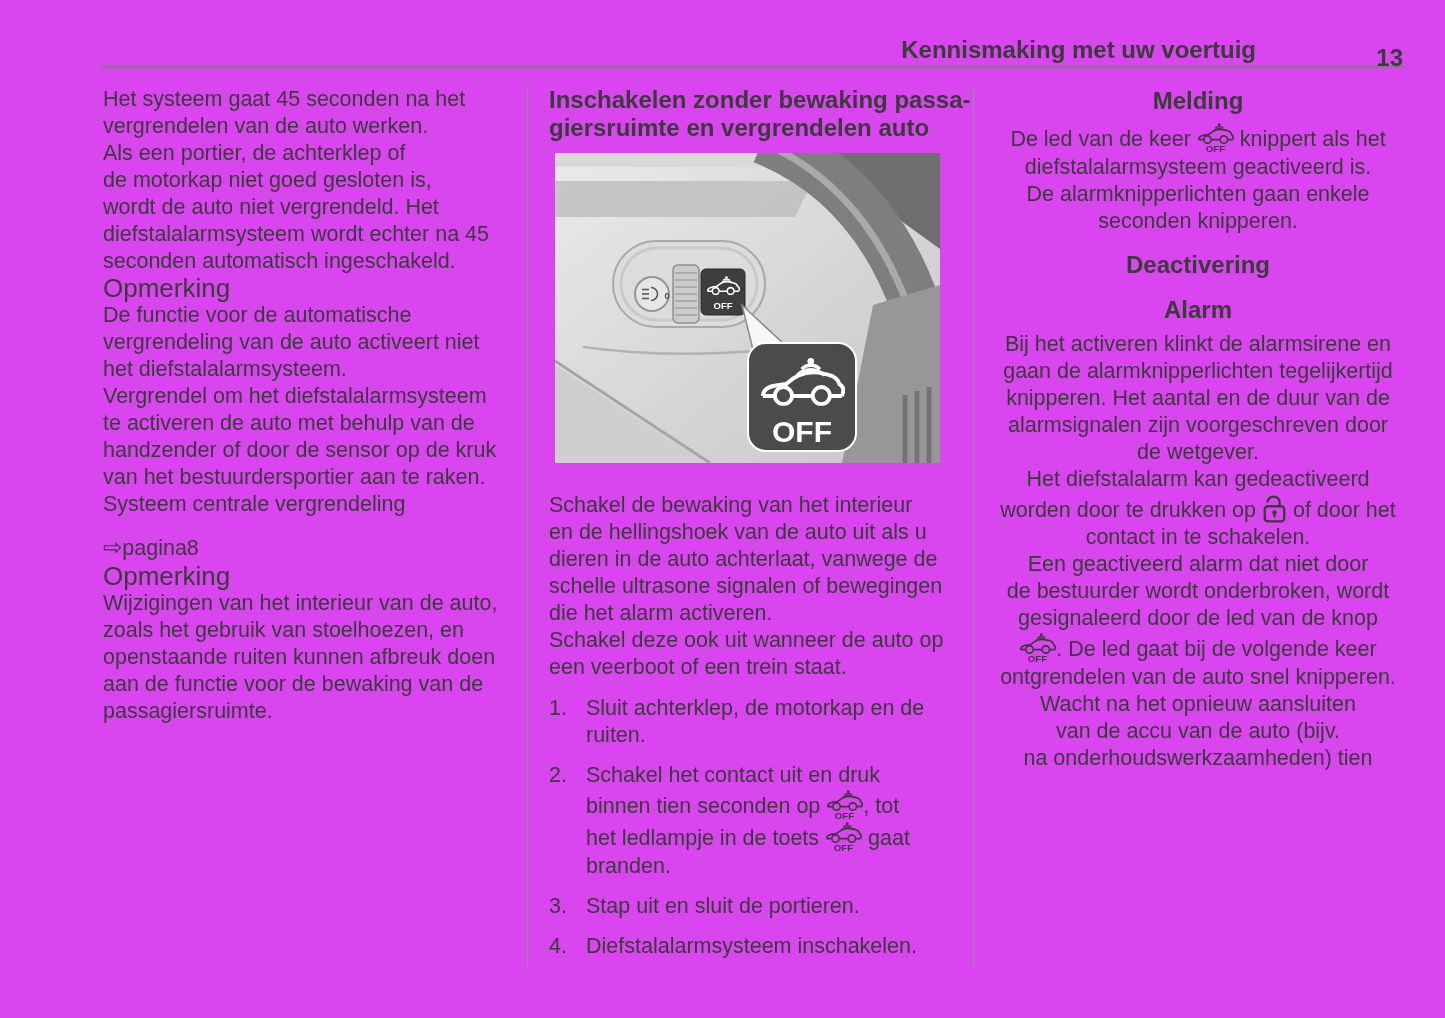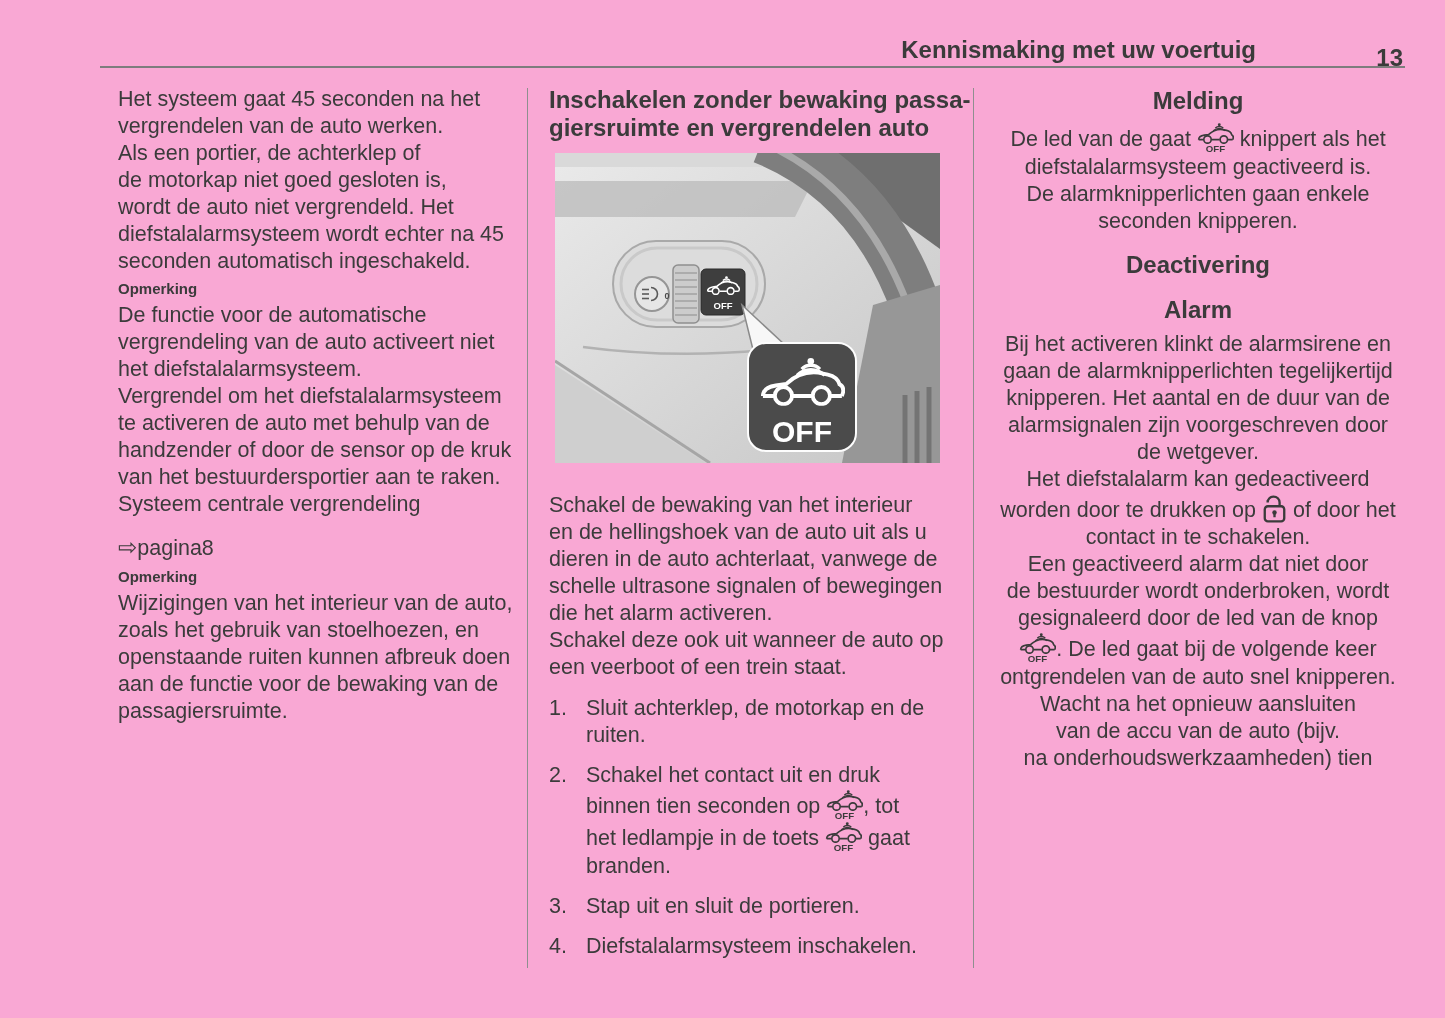--- a/index.html
+++ b/index.html
@@ -1,29 +1,29 @@
 <!DOCTYPE html>
 <html><head>
 <meta charset="utf-8">
 <style>
   html,body{margin:0;padding:0;background:#ffffff;}
-  .page{position:relative;width:1445px;height:1018px;background:#f9a8d4;overflow:hidden;
+  .page{position:relative;width:1445px;height:1018px;background:#d946ef;overflow:hidden;
         font-family:"Liberation Sans",sans-serif;color:#3b3b3b;}
   .page-title{position:absolute;top:36px;right:189px;font-size:24px;font-weight:bold;white-space:nowrap;}
   .page-number{position:absolute;top:44px;right:42px;font-size:24px;font-weight:bold;}
   .header-rule{position:absolute;top:66px;left:100px;width:1305px;height:2px;background:#7d7d7d;}
   .vrule{position:absolute;top:88px;height:880px;width:1px;background:#8f8f8f;}
   .vrule-1{left:527px;} .vrule-2{left:973px;}
   .col{position:absolute;top:86px;}
-  .col-left{left:118px;width:426px;}
+  .col-left{left:103px;width:426px;}
   .col-mid{left:549px;width:425px;}
   .col-right{left:993px;width:410px;text-align:center;}
   .block{margin:0;font-size:21.5px;line-height:27px;white-space:pre-line;}
   .seg{white-space:pre-line;}
-  .inline-head{margin:0;font-size:15px;line-height:27px;font-weight:bold;}
+  .inline-head{margin:0;font-size:26px;line-height:27px;font-weight:normal;}
   .mid-heading{margin:0;font-size:24px;line-height:28px;font-weight:bold;white-space:pre-line;}
   .rc-head{margin:15px 0 6px 0;font-size:24px;line-height:30px;font-weight:bold;}
   .rc-head.first{margin-top:0;}
   .ref-line{font-size:21.5px;line-height:29px;margin-top:15px;}
   .ref-arrow{font-size:23px;}
   .figure{margin:11px 0 0 6px;width:385px;height:310px;}
   .mid-p1{margin-top:25px;}
   .list{margin-top:14px;}
   .list-item{display:flex;margin-top:13px;font-size:21.5px;line-height:27px;}
   .list-item .num{flex:none;width:37px;}
@@ -193,21 +193,21 @@
         </div>
       <div class="list-item">
           <span class="num">4.</span>
           <span class="item-text seg">Diefstalalarmsysteem inschakelen.</span>
         </div>
     </div>
   </div>
 
   <div class="col col-right">
     <h2 class="rc-head first">Melding</h2>
-    <p class="block" style="white-space:normal"><span class="seg">De led van de gaat </span><svg class="icon-car" viewBox="0 0 44 38">
+    <p class="block" style="white-space:normal"><span class="seg">De led van de keer </span><svg class="icon-car" viewBox="0 0 44 38">
           <use href="#car-glyph" width="44" height="26"></use>
           <text x="22" y="36">OFF</text>
         </svg><span class="seg"> knippert als het
 diefstalalarmsysteem geactiveerd is.
 De alarmknipperlichten gaan enkele
 seconden knipperen.</span></p>
 
     <h2 class="rc-head">Deactivering</h2>
 
     <h2 class="rc-head">Alarm</h2>

